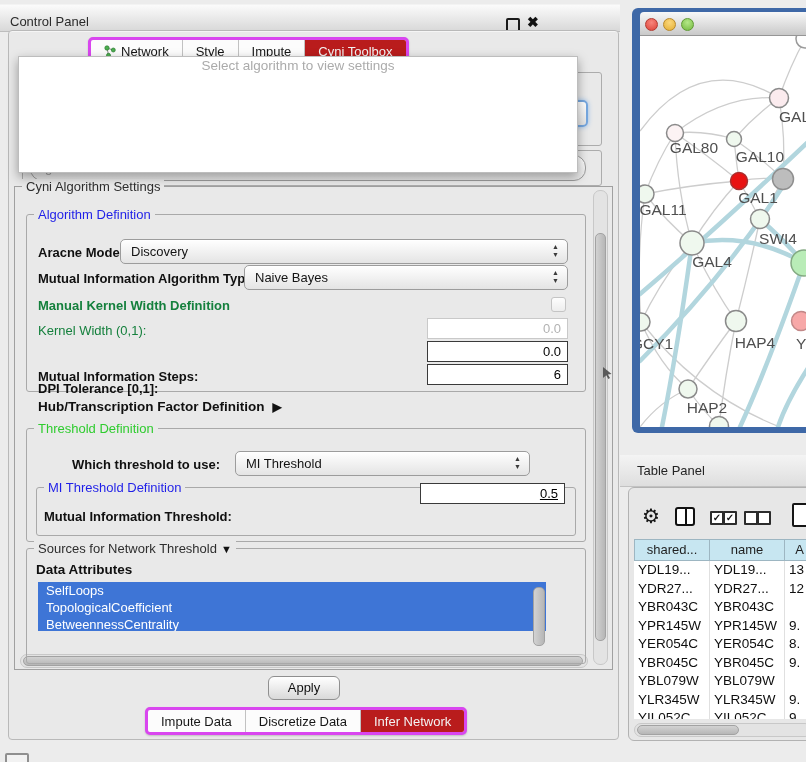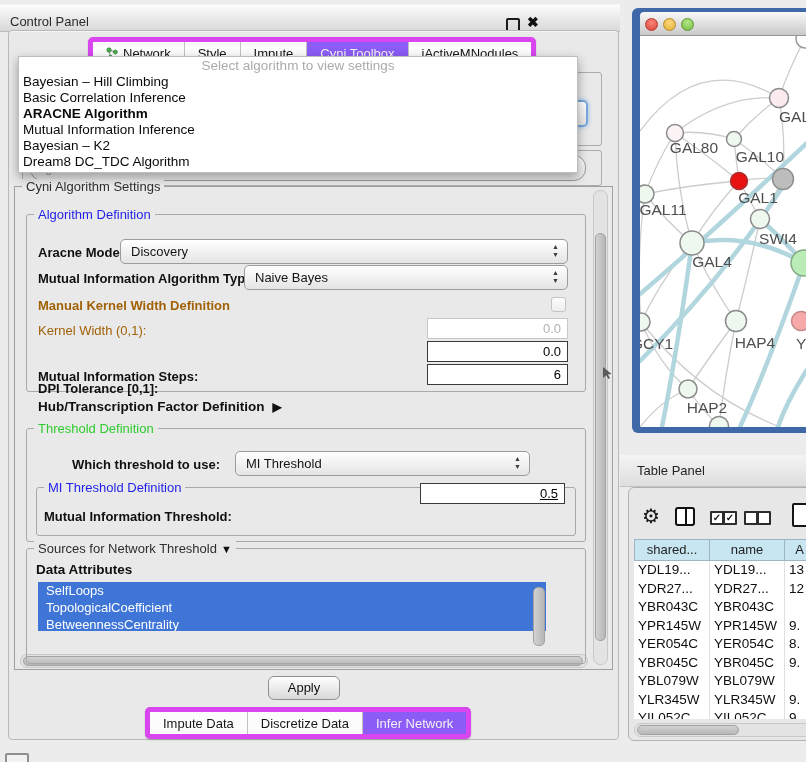--- a/index.html
+++ b/index.html
@@ -12,26 +12,26 @@
   
   .cp-titlebar{left:0;top:4px;width:620px;height:26px;
     background:linear-gradient(#FBFBFB,#D8D8D8);
     border-top:1px solid #F3F3F3;border-bottom:1px solid #BDBDBD;}
   .cp-title{left:10px;top:9px;font-size:13px;color:#2B2B2B;}
   .float-btn{left:506px;top:13px;width:10px;height:10px;border:2px solid #1A1A1A;border-radius:2px;background:transparent;}
   .close-btn{left:527px;top:9px;font-size:14px;font-weight:bold;color:#111;}
   .cp-body{left:8px;top:30px;width:609px;height:708px;background:#E9E9E9;
     border:1px solid #B9B9B9;border-radius:4px;box-shadow:inset 0 1px 0 #F5F5F5;}
   
-  .tabgroup{display:flex;border:5px solid #d946ef;border-radius:5px;overflow:hidden;
+  .tabgroup{display:flex;border:3px solid #d946ef;border-radius:5px;overflow:hidden;
     background:#FCFCFC;box-shadow:0 1px 2px rgba(0,0,0,0.18);height:22px;align-items:stretch;}
   .tab{display:flex;align-items:center;gap:5px;padding:0 13px;font-size:13px;color:#161616;
     border-left:1px solid #C2C2C2;white-space:nowrap;}
   .tab:first-child{border-left:none;}
-  .tab.sel{background:#8b5cf6;color:#F3F3F3;}
+  .tab.sel{background:#b91c1c;color:#F3F3F3;}
   .top-tabs{left:88px;top:37px;}
   .bottom-tabs{left:145px;top:707px;}
   
   .bgrp{border:1px solid #ACACAC;border-radius:3px;}
   .combo{height:23px;border:1px solid #9C9C9C;border-radius:5px;
     background:linear-gradient(#FFFFFF,#E4E4E4);box-shadow:inset 0 1px 0 #FFF;text-decoration:underline;}
   .combo .val{position:absolute;left:10px;top:4px;font-size:13px;color:#141414;white-space:nowrap;}
   .stepper{position:absolute;right:6px;top:3px;width:11px;text-align:center;color:#3A3A3A;}
   .stepper div{font-size:7px;line-height:8px;}
   .combo-focus{border:2px solid #76A7DF;box-shadow:0 0 5px #93BCEA, inset 0 1px 0 #FFF;}
@@ -41,21 +41,21 @@
     border:1px solid #BDBDBD;box-shadow:0 4px 10px rgba(0,0,0,0.35);z-index:60;padding-top:1px;box-sizing:border-box;}
   .dd-item{height:16px;line-height:16px;font-size:13.5px;color:#090909;padding-left:4px;white-space:nowrap;}
   .dd-prompt{color:#ABABAB;text-align:center;padding-left:0;}
   .dd-bold{font-weight:bold;}
   
   .pane{left:14px;top:186px;width:597px;height:482px;border:1px solid #A0A0A0;background:#E9E9E9;}
   .legend{font-size:13px;background:#E9E9E9;padding:0 4px;white-space:nowrap;z-index:5;color:#2E2E2E;}
   .grp{border:1px solid #A9A9A9;border-radius:3px;}
   .lbl{font-size:13px;color:#101010;white-space:nowrap;}
   .b{font-weight:bold;}
-  .dis{color:#a16207;}
+  .dis{color:#15803d;}
   .tfield{background:#FFF;border:1px solid #3A3A3A;font-size:13px;color:#000;
     text-align:right;height:19px;line-height:19px;padding-right:6px;}
   .tfield.dis-field{border:1px solid #C9C9C9;color:#B2B2B2;}
   .checkbox{width:13px;height:13px;border:1px solid #C4C4C4;border-radius:3px;
     background:linear-gradient(#FDFDFD,#EDEDED);}
   .vscroll{width:13px;background:#E3E3E3;border:1px solid #C8C8C8;border-radius:7px;}
   .vthumb{position:absolute;left:1px;width:9px;background:linear-gradient(90deg,#D2D2D2,#B6B6B6);
     border:1px solid #A2A2A2;border-radius:5px;}
   .hscroll{height:12px;background:#E3E3E3;border:1px solid #C8C8C8;border-radius:7px;}
   .hthumb{position:absolute;top:1px;height:8px;background:linear-gradient(#D2D2D2,#B6B6B6);
@@ -114,51 +114,40 @@
   </div>
   <div class="tab">
       <span>Style</span>
     </div>
   <div class="tab">
       <span>Impute</span>
     </div>
   <div class="tab sel">
       <span>Cyni Toolbox</span>
     </div>
-  <div class="tab">
-      <span>jActiveMNodules</span>
-    </div>
 </div>
 
 <div class="abs bgrp" style="left:22px;top:72px;width:578px;height:72px;"></div>
 <div class="abs combo combo-focus" style="left:34px;top:100px;width:550px;">
   <div class="stepper">
     <div>▲</div>
       <div>▼</div>
   </div>
 </div>
 <div class="abs bgrp" style="left:22px;top:150px;width:578px;height:34px;"></div>
 <div class="abs combo combo-gray" style="left:30px;top:155px;width:554px;height:24px;border-radius:12px;">
   <span class="val" style="left:14px;">galFiltered.sif default node</span>
   <div class="stepper">
     <div>▲</div>
       <div>▼</div>
   </div>
 </div>
 
 <div class="abs dd">
   <div class="dd-item dd-prompt">Select algorithm to view settings</div>
-  <div id="dd-items">
-      <div class="dd-item">Bayesian – Hill Climbing</div>
-      <div class="dd-item">Basic Correlation Inference</div>
-      <div class="dd-item dd-bold">ARACNE Algorithm</div>
-      <div class="dd-item">Mutual Information Inference</div>
-      <div class="dd-item">Bayesian – K2</div>
-      <div class="dd-item">Dream8 DC_TDC Algorithm</div>
-    </div>
 </div>
 
 <div class="abs pane"></div>
 <span class="abs legend" style="left:22px;top:179px;">Cyni Algorithm Settings</span>
 <div class="abs vscroll" style="left:593px;top:190px;height:473px;">
   <div class="vthumb" style="top:42px;height:406px;"></div>
 </div>
 <div class="abs hscroll" style="left:20px;top:654px;width:566px;">
   <div class="hthumb" style="left:2px;width:558px;"></div>
 </div>

